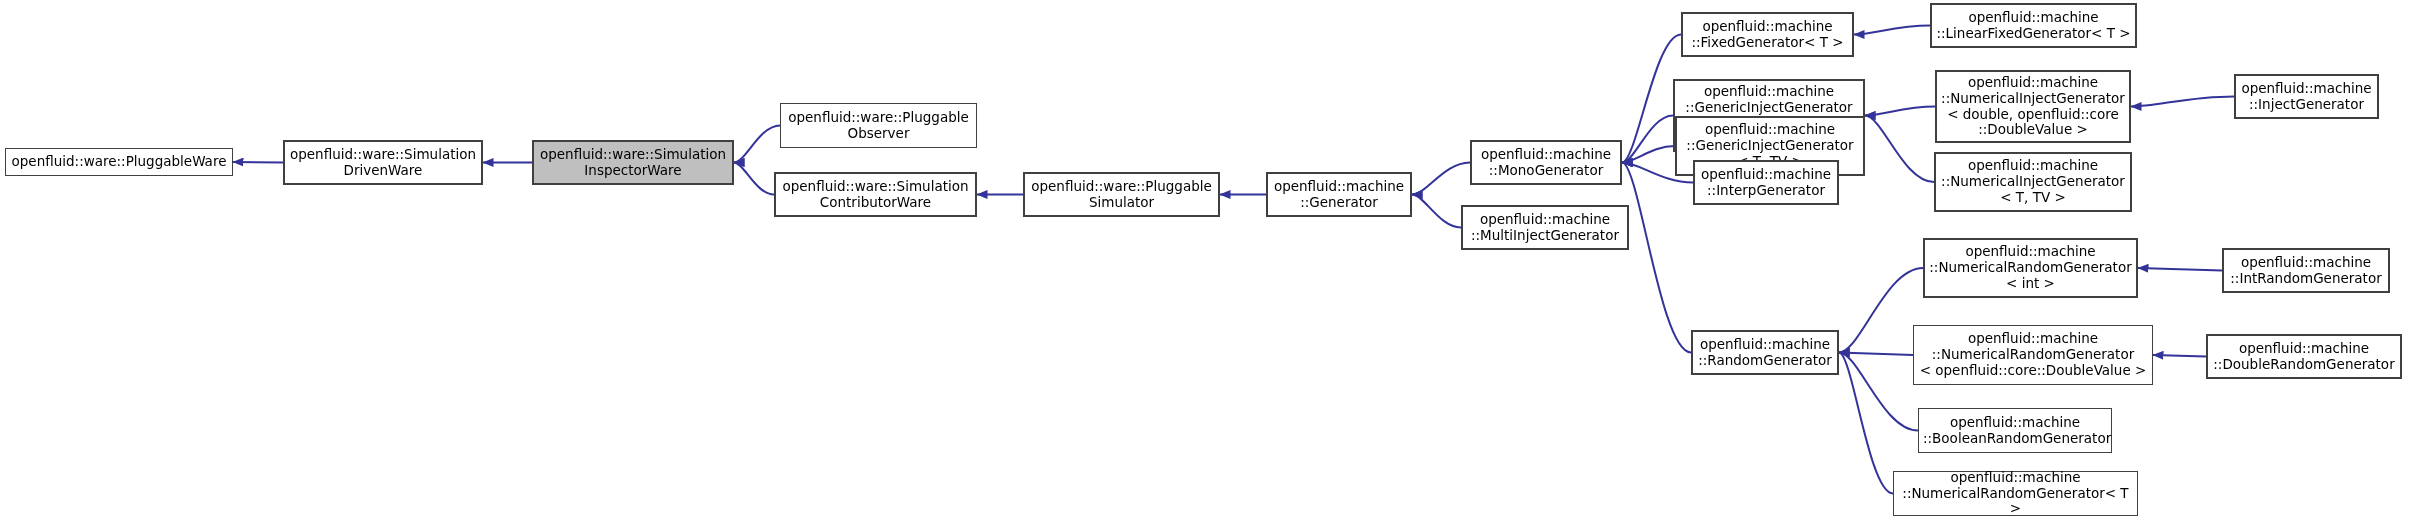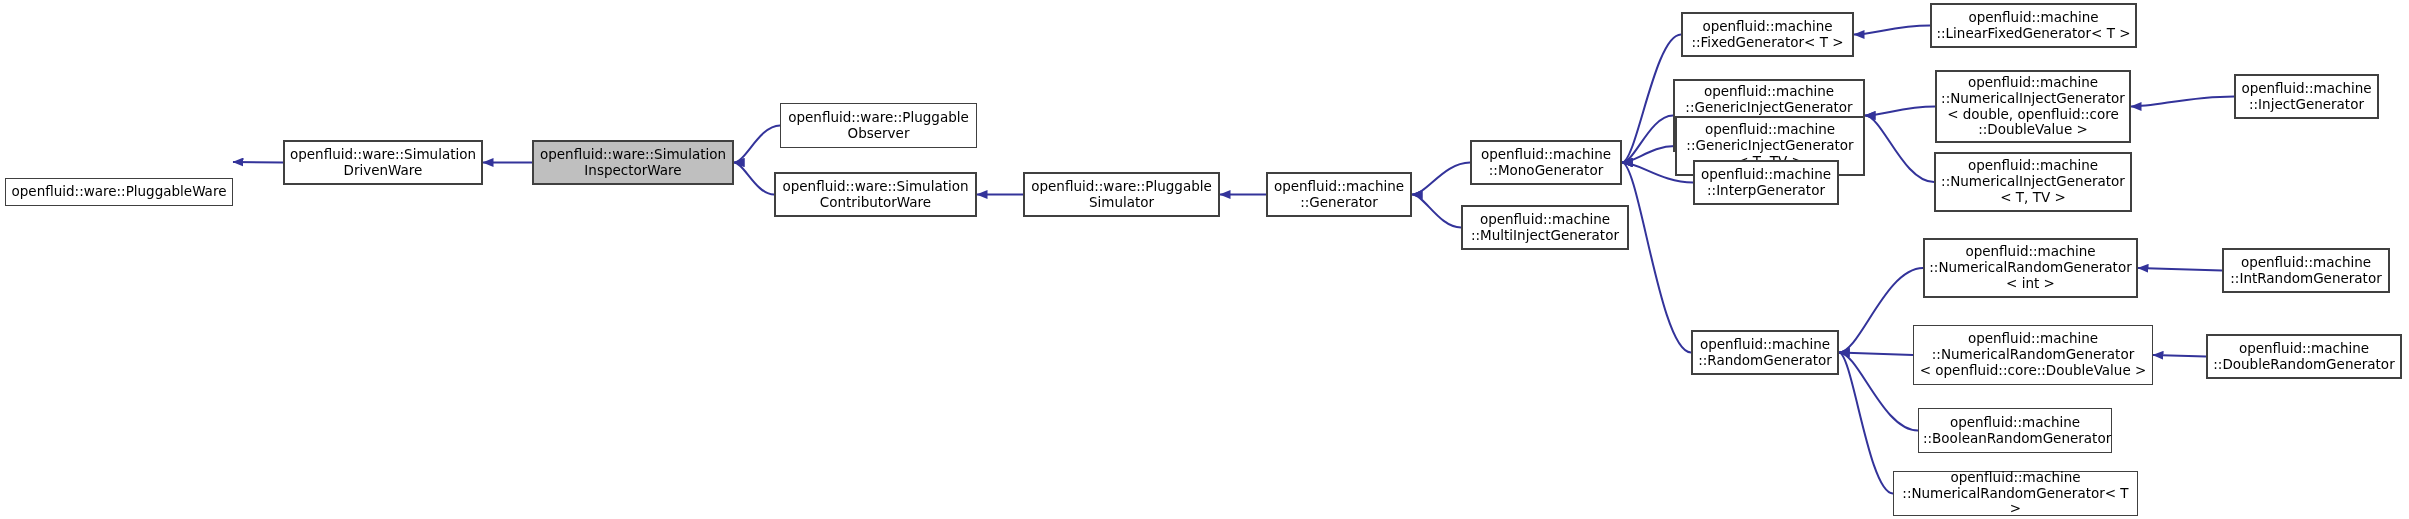--- a/index.html
+++ b/index.html
@@ -60,21 +60,21 @@
         <path d="M2234,96.5 C2187.65,96.5 2156.75,106.5 2131,106.5" marker-end="url(#arrowhead)"></path>
         <path d="M1923,268 C1885.2,268 1860,352.5 1839,352.5" marker-end="url(#arrowhead)"></path>
         <path d="M1913,355 L1839,352.5" marker-end="url(#arrowhead)"></path>
         <path d="M1918,430.5 C1882.45,430.5 1858.75,352.5 1839,352.5" marker-end="url(#arrowhead)"></path>
         <path d="M1893,493.5 C1868.7,493.5 1852.5,352.5 1839,352.5" marker-end="url(#arrowhead)"></path>
         <path d="M2222,270.5 L2138,268" marker-end="url(#arrowhead)"></path>
         <path d="M2206,356.5 L2153,355" marker-end="url(#arrowhead)"></path>
       </g>
   </svg>
   <div id="nodes">
-      <div class="node" style="left: 5px; top: 148px; width: 228px; height: 28px; font-size: 13.5px; margin-top: 30px;"><span class="lbl">openfluid::ware::PluggableWare</span></div>
+      <div class="node" style="left: 5px; top: 148px; width: 228px; height: 28px; font-size: 13.5px;"><span class="lbl">openfluid::ware::PluggableWare</span></div>
       <div class="node bold" style="left: 283px; top: 140px; width: 200px; height: 45px; font-size: 13.5px;"><span class="lbl">openfluid::ware::Simulation
 DrivenWare</span></div>
       <div class="node bold hl" style="left: 532px; top: 140px; width: 202px; height: 45px; font-size: 13.5px;"><span class="lbl">openfluid::ware::Simulation
 InspectorWare</span></div>
       <div class="node" style="left: 780px; top: 103px; width: 197px; height: 45px; font-size: 13.5px;"><span class="lbl">openfluid::ware::Pluggable
 Observer</span></div>
       <div class="node bold" style="left: 774px; top: 172px; width: 203px; height: 45px; font-size: 13.5px;"><span class="lbl">openfluid::ware::Simulation
 ContributorWare</span></div>
       <div class="node bold" style="left: 1023px; top: 172px; width: 197px; height: 45px; font-size: 13.5px;"><span class="lbl">openfluid::ware::Pluggable
 Simulator</span></div>

